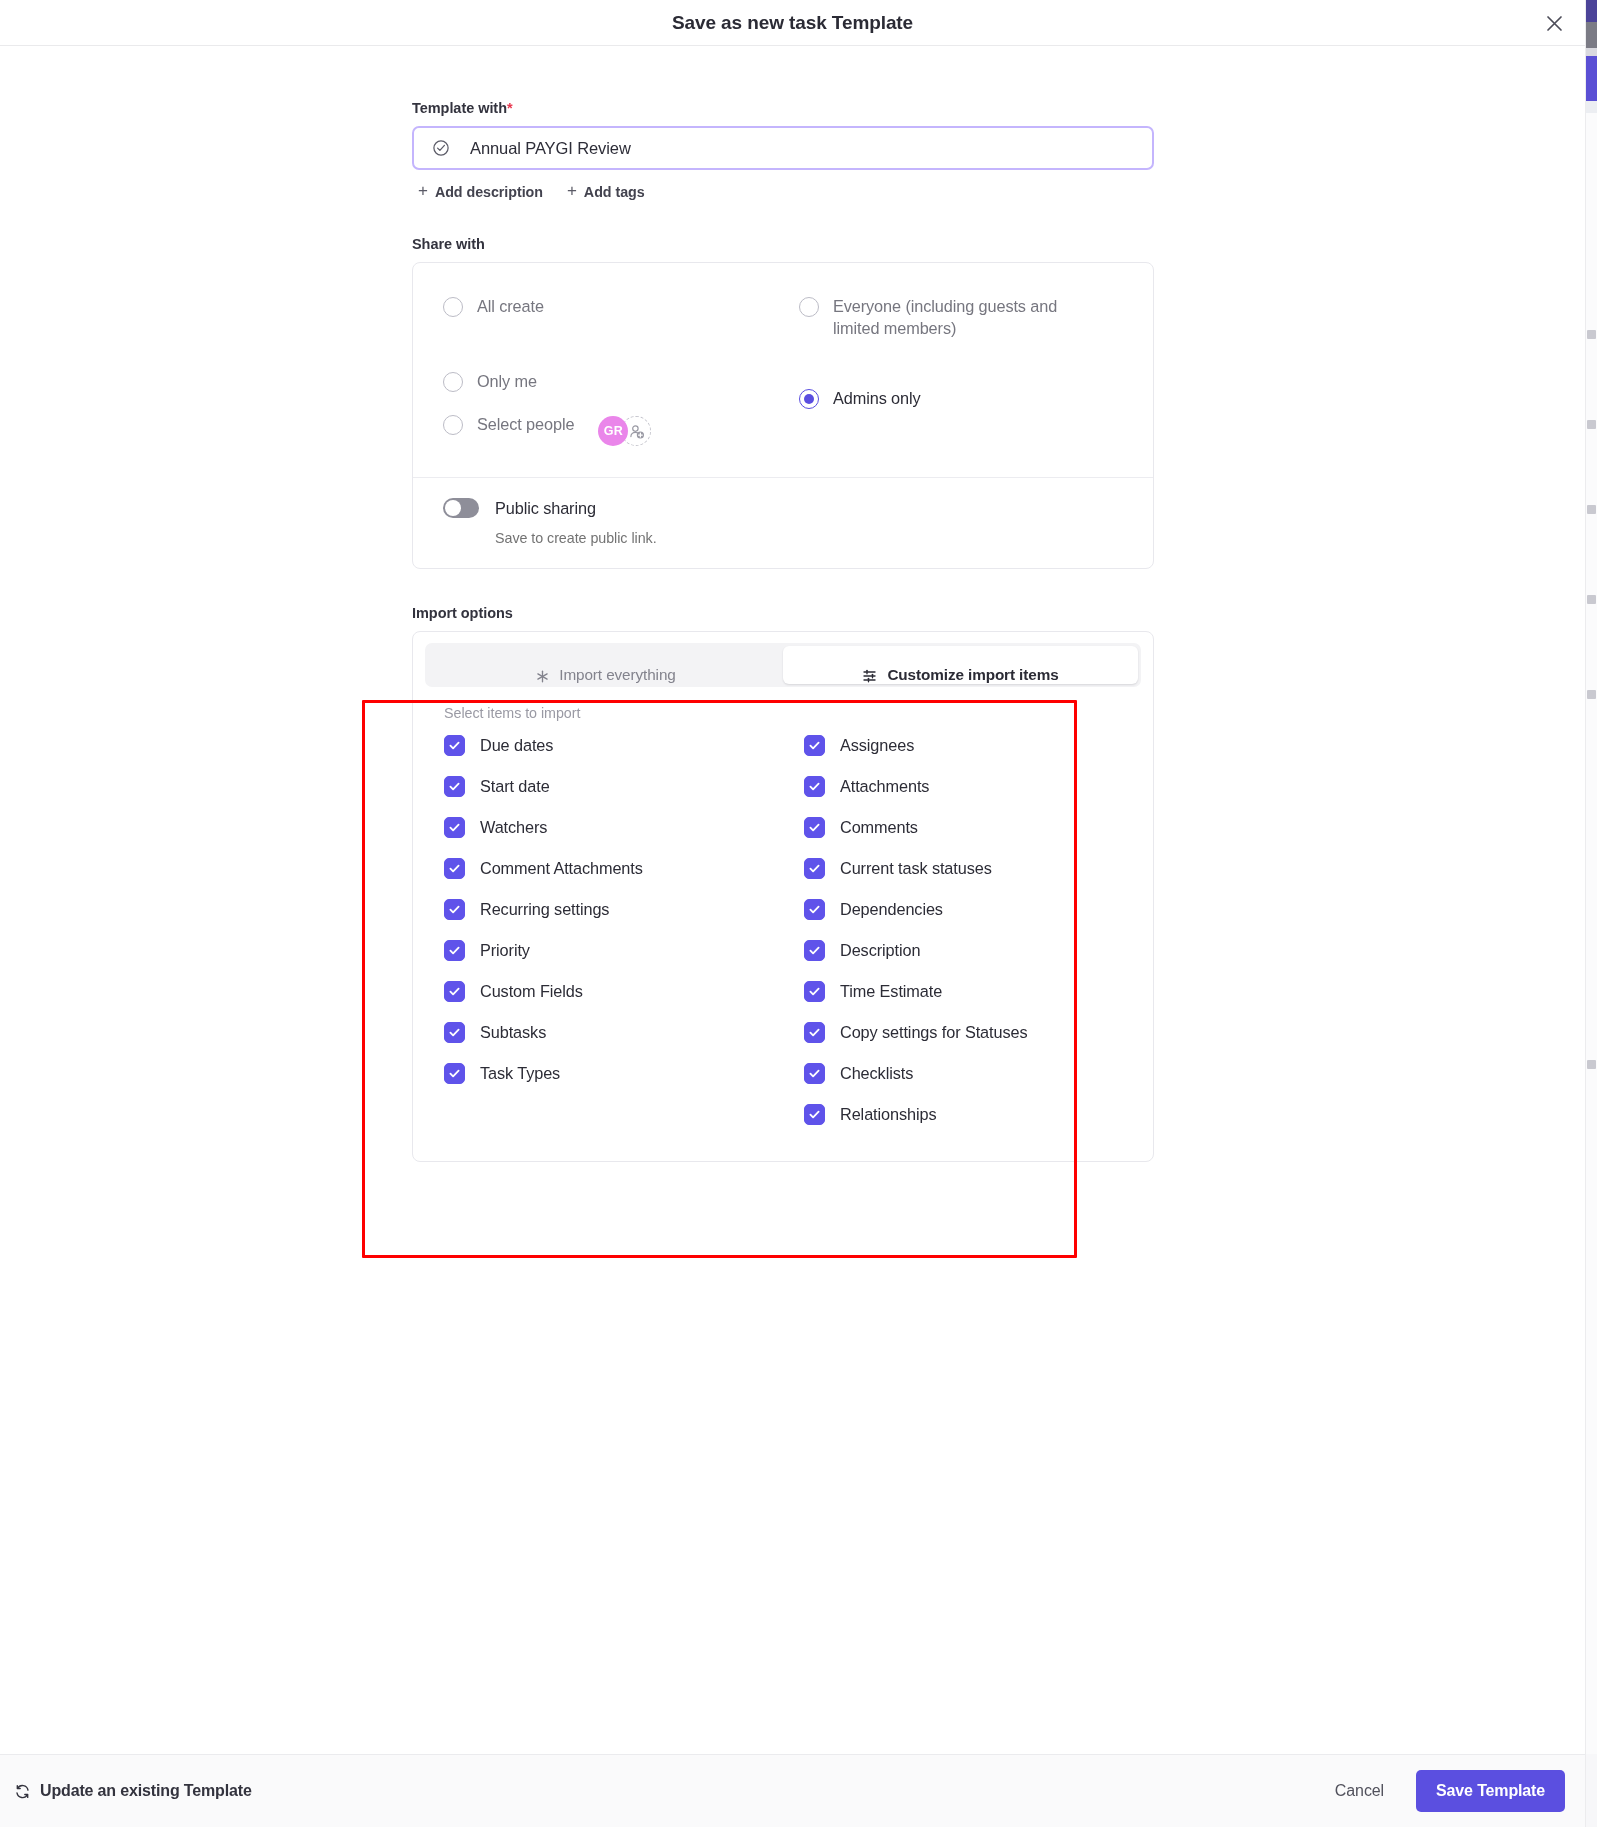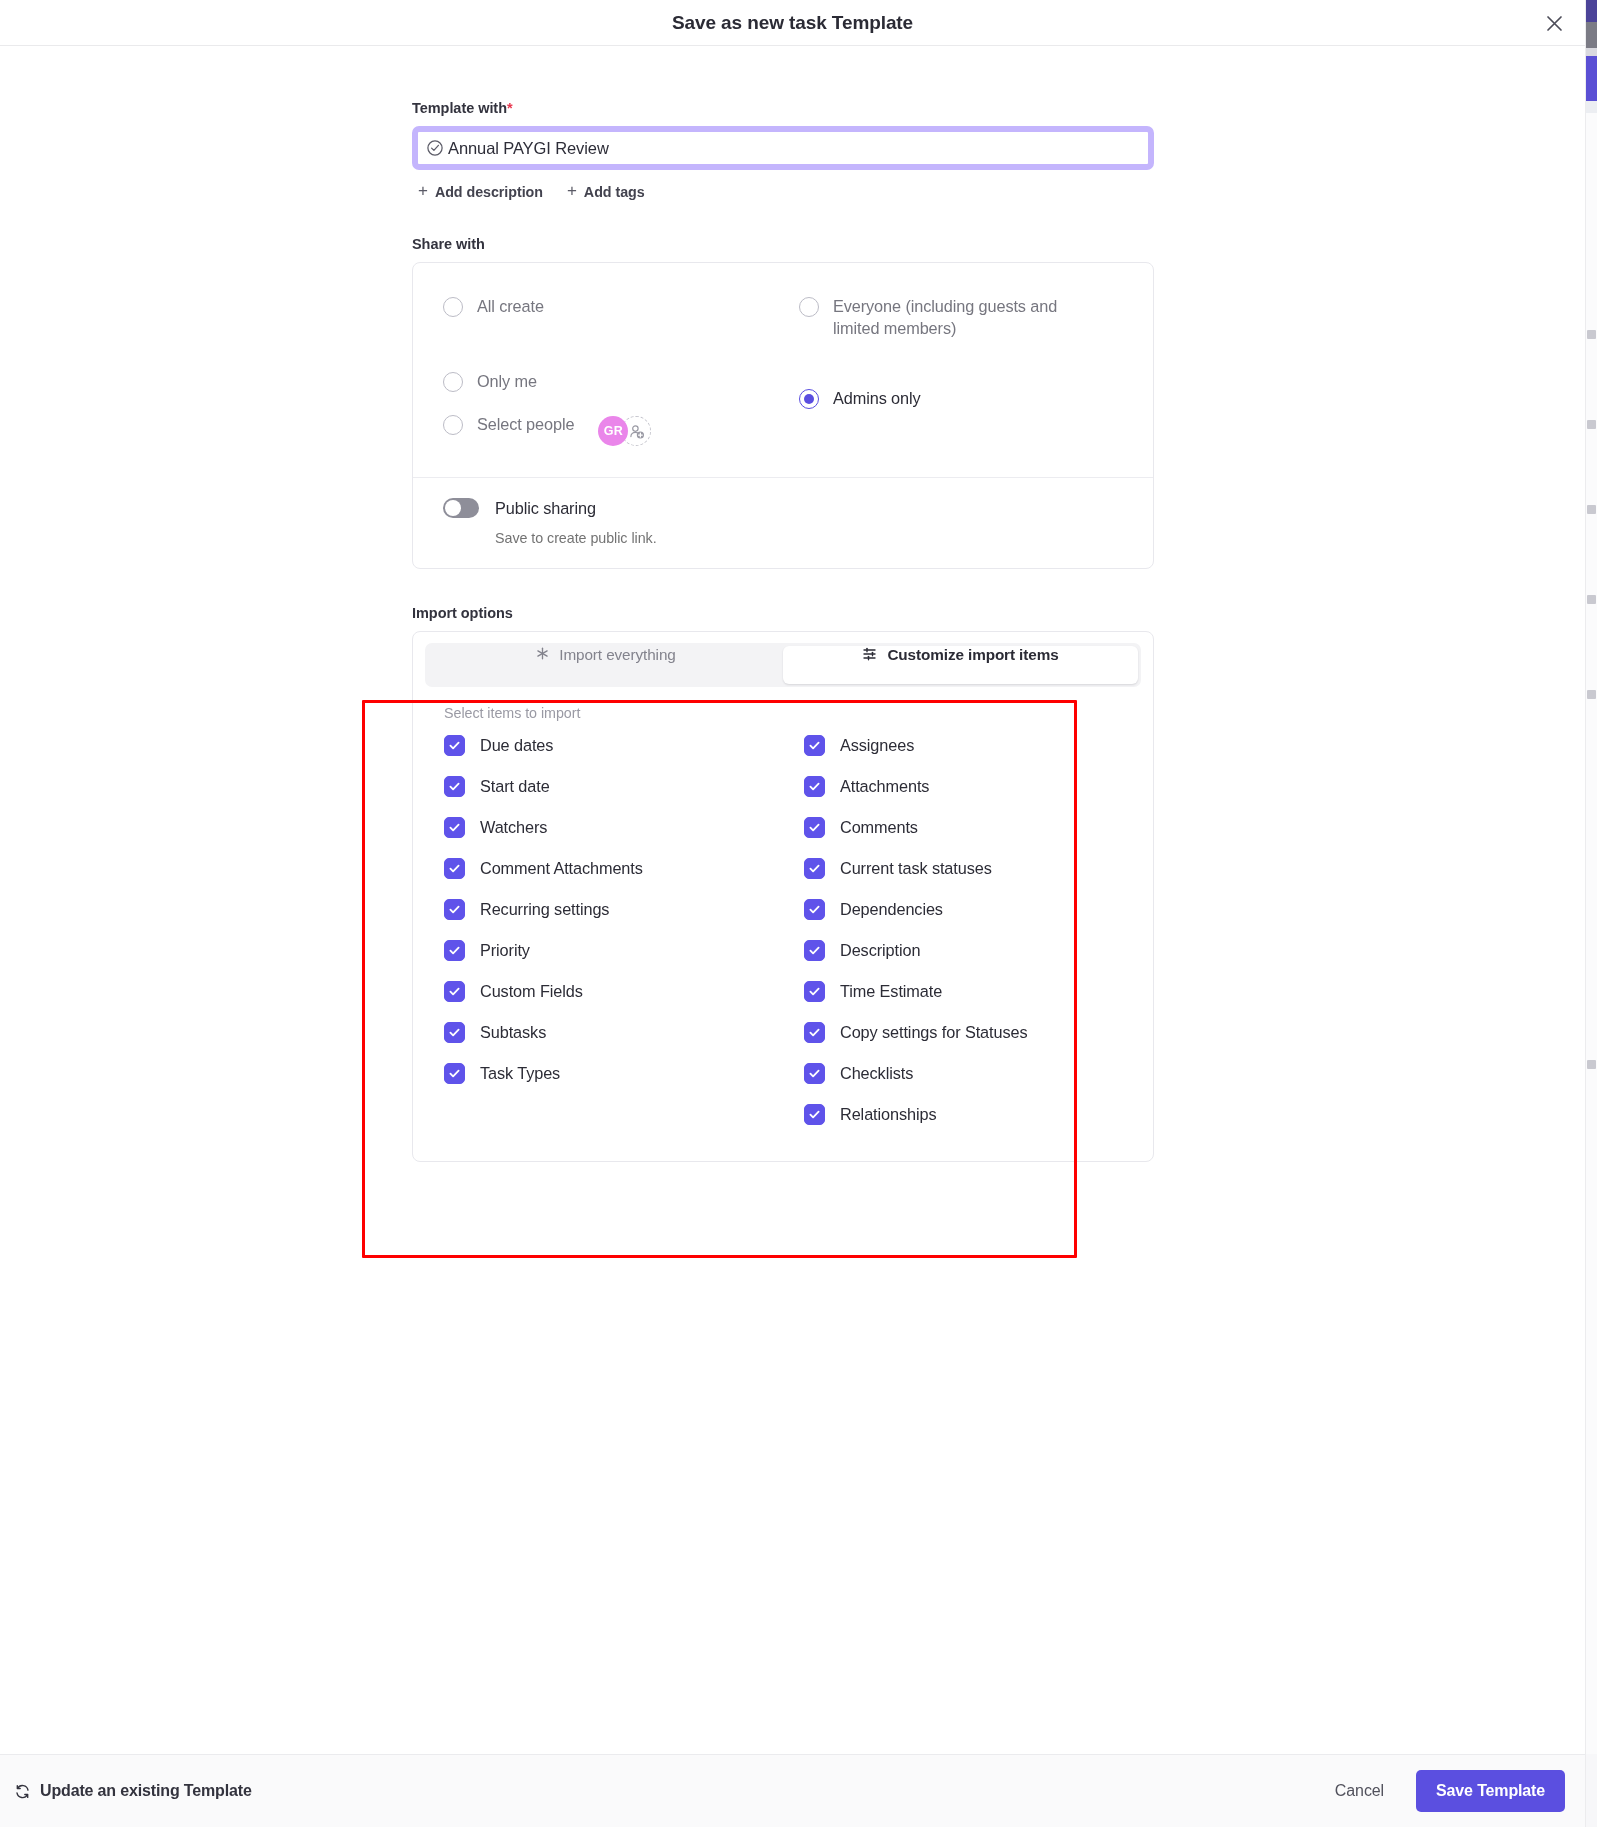--- a/index.html
+++ b/index.html
@@ -92,27 +92,27 @@
     margin-bottom: 10px;
     letter-spacing: -0.05px;
   }
   .req-star { color: #e8384f; font-weight: 700; }
 
   
   .name-input-wrap {
     position: relative;
     width: 742px;
     height: 44px;
-    border: 6px solid #c4b5fd;
+    border: 2px solid #c4b5fd;
     border-radius: 7px;
     background: #ffffff;
     display: flex;
     align-items: center;
-    padding: 0 8px;
-    gap: 4px;
+    padding: 0 18px;
+    gap: 20px;
   }
   .tmpl-icon { flex: 0 0 auto; color: #5c5c68; display: flex; }
   .name-value {
     font-size: 16.5px;
     color: #2d2d38;
     letter-spacing: -0.1px;
   }
 
   .add-row {
     display: flex;
@@ -261,21 +261,21 @@
     grid-template-columns: 1fr 1fr;
     margin: 11px 12px 0 12px;
     background: #f3f3f5;
     border-radius: 7px;
     padding: 3px;
     gap: 0;
   }
   .tab {
     height: 38px;
     display: flex;
-    align-items: flex-start;
+    align-items: flex-end;
     justify-content: center;
     gap: 9px;
     font-size: 15.3px;
     border-radius: 6px;
     cursor: pointer;
     color: #83838d;
     font-weight: 400;
     letter-spacing: -0.1px;
   }
   .tab.active {

